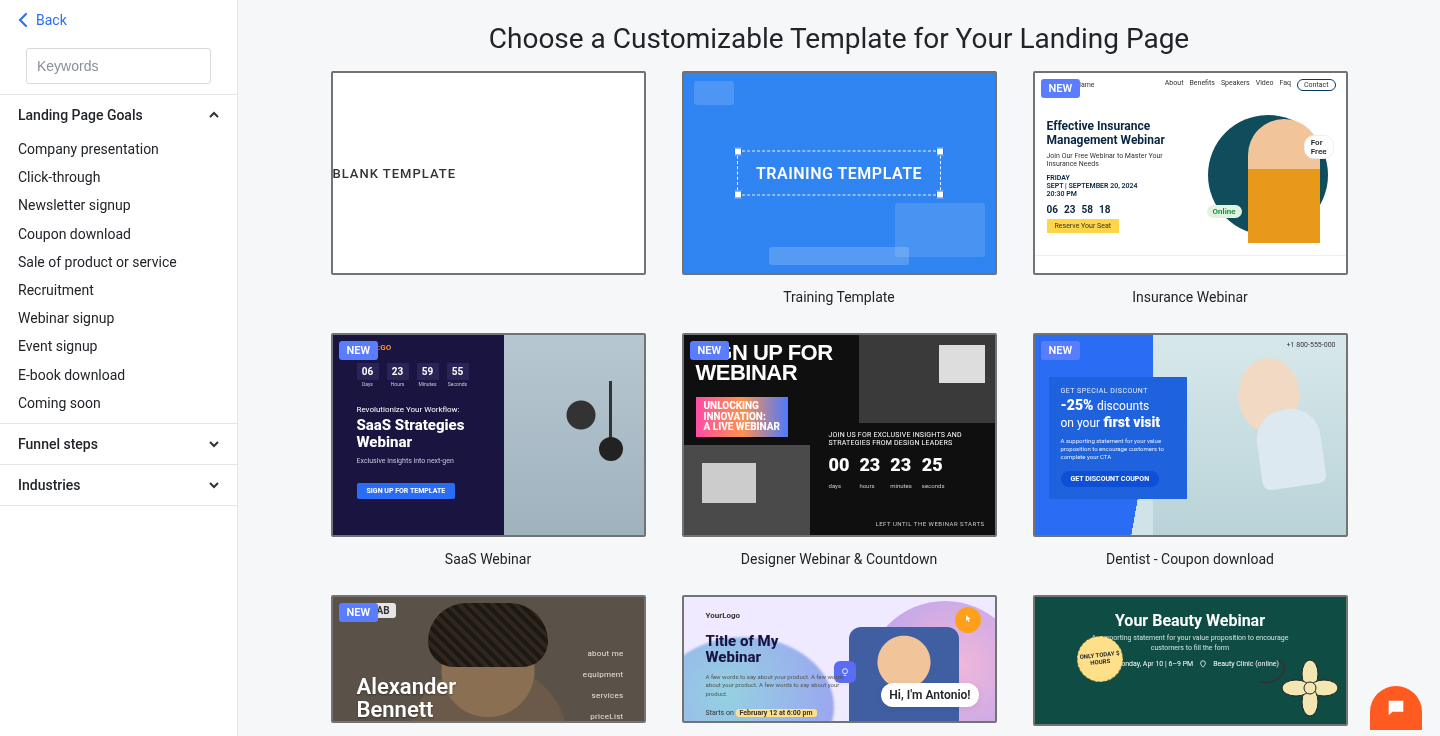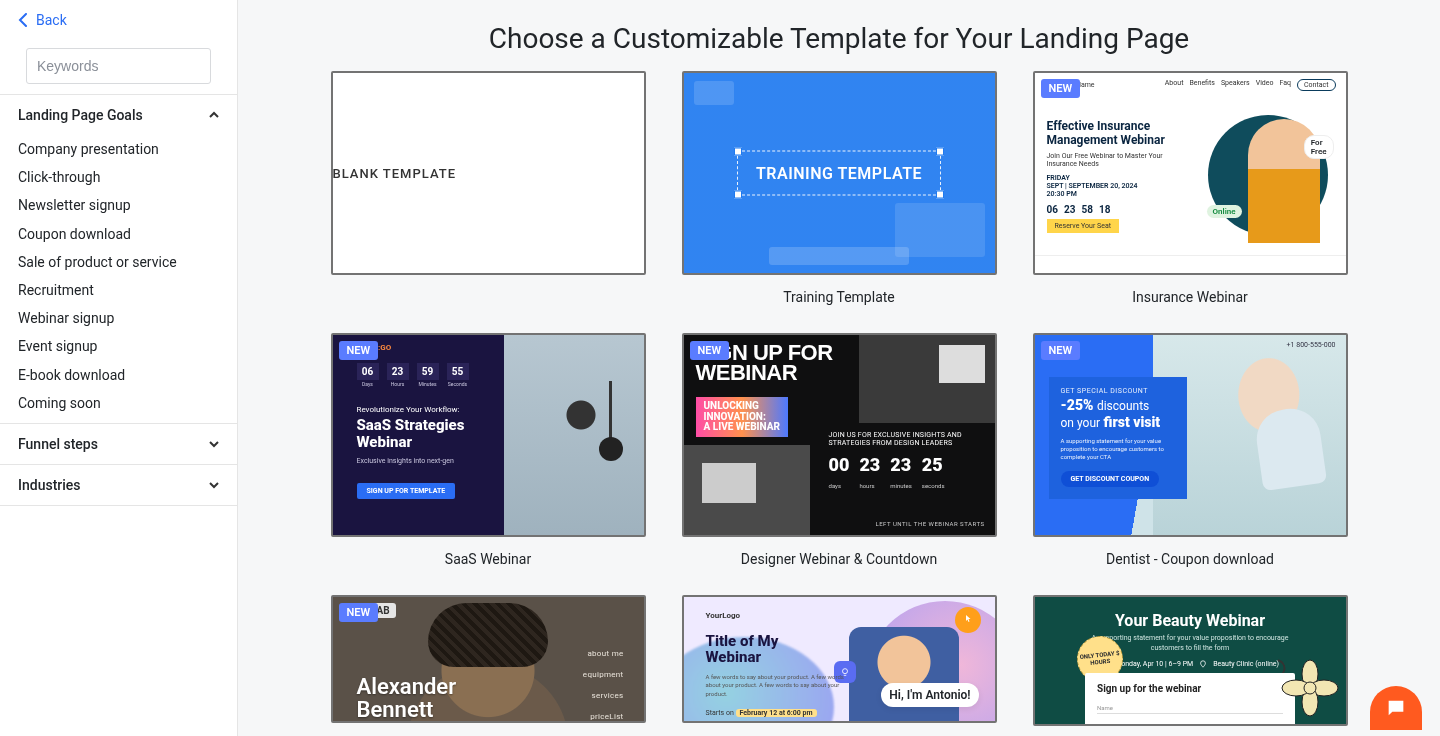--- a/index.html
+++ b/index.html
@@ -839,24 +839,20 @@
                 <path d="M5 3v2l1.5 1" stroke="#fff" fill="none"></path>
               </svg>
             <span>Monday, Apr 10 | 6–9 PM</span>
             <svg width="8" height="8" viewBox="0 0 10 10">
                 <path d="M5 1a3 3 0 0 1 3 3c0 2-3 5-3 5s-3-3-3-5a3 3 0 0 1 3-3z" fill="none" stroke="#fff"></path>
               </svg>
             <span>Beauty Clinic (online)</span>
           </div>
           <div class="beauty-scribble"></div>
           <div class="beauty-sticker">ONLY TODAY $ HOURS</div>
-          <div class="beauty-form">
-            <div class="beauty-form-title">Sign up for the webinar</div>
-            <div class="beauty-input">Name</div>
-          </div>
           <div class="beauty-flower">
             <svg viewBox="0 0 60 60">
               <g fill="#f2e6b3" stroke="#222">
                 <ellipse cx="30" cy="16" rx="8" ry="14"></ellipse>
                 <ellipse cx="44" cy="30" rx="14" ry="8"></ellipse>
                 <ellipse cx="30" cy="44" rx="8" ry="14"></ellipse>
                 <ellipse cx="16" cy="30" rx="14" ry="8"></ellipse>
                 <circle cx="30" cy="30" r="6"></circle>
               </g>
             </svg>

